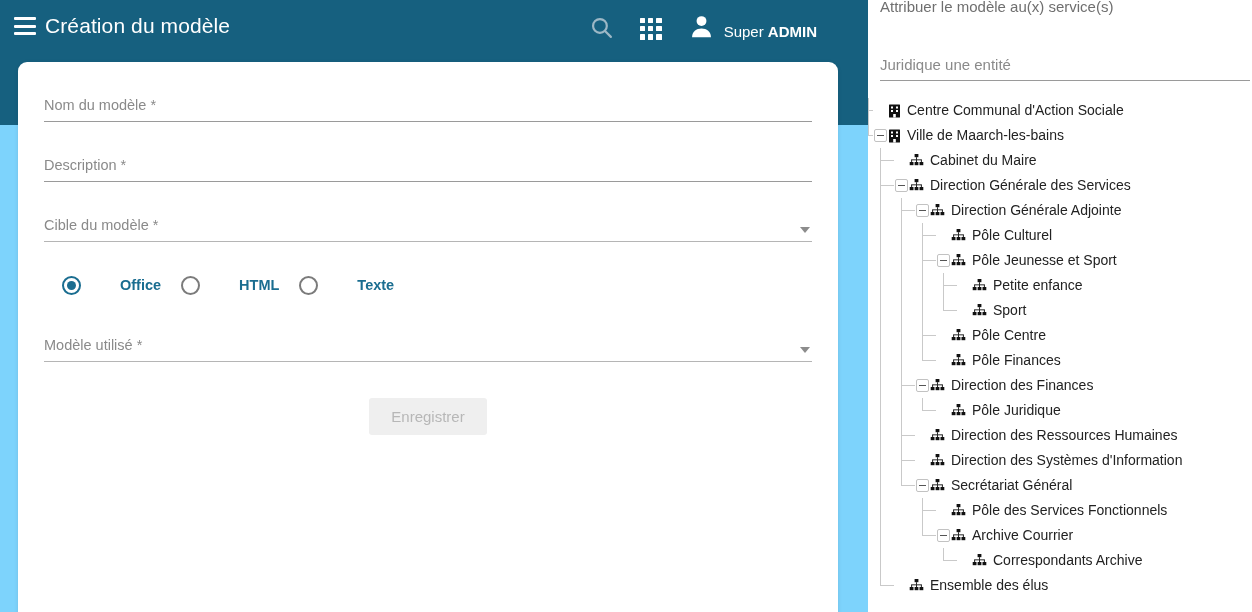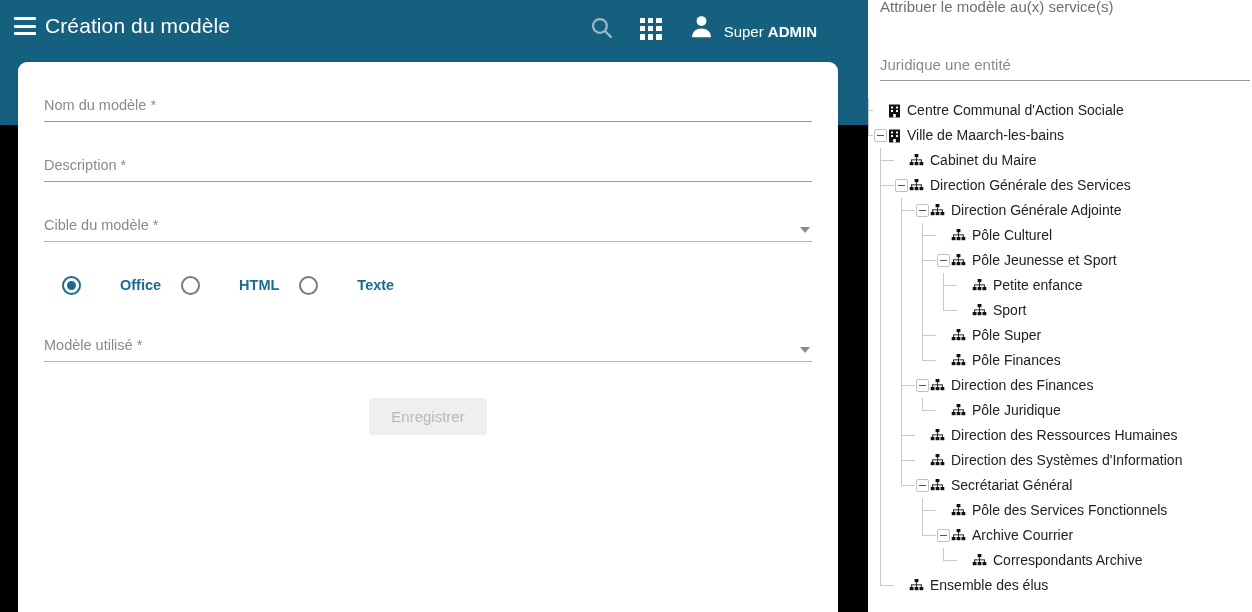--- a/index.html
+++ b/index.html
@@ -20,21 +20,21 @@
     height: 612px;
     overflow: hidden;
   }
 
   
   .main-area {
     position: absolute;
     left: 0; top: 0;
     width: 868px;
     height: 612px;
-    background: #000000;
+    background: #7dd3fc;
     overflow: hidden;
   }
   .topbar {
     position: absolute;
     left: 0; top: 0;
     width: 868px;
     height: 125px;
     background: #16607f;
   }
   .topbar-inner {
@@ -534,21 +534,21 @@
               <rect x="7.1" y="3.2" width="0.9" height="2.6"></rect>
               <rect x="2.2" y="5.4" width="10.6" height="0.9"></rect>
               <rect x="2.2" y="5.8" width="0.9" height="2.2"></rect>
               <rect x="7.1" y="5.8" width="0.9" height="2.2"></rect>
               <rect x="11.9" y="5.8" width="0.9" height="2.2"></rect>
               <rect x="0.7" y="8" width="3.8" height="3.2"></rect>
               <rect x="5.6" y="8" width="3.8" height="3.2"></rect>
               <rect x="10.5" y="8" width="3.8" height="3.2"></rect>
             </svg>
           </span>
-          <span class="tlabel">Pôle Super</span>
+          <span class="tlabel">Pôle Centre</span>
         </div>
         <div class="tnode">
           <div class="guide" style="left: 54px; top: 12px; width: 14px; height: 1px;"></div>
           <span class="tw-icon" style="margin-left: 83px;">
             <svg width="15" height="13" viewBox="0 0 15 13" fill="#111">
               <rect x="5.6" y="0" width="3.8" height="3.2"></rect>
               <rect x="7.1" y="3.2" width="0.9" height="2.6"></rect>
               <rect x="2.2" y="5.4" width="10.6" height="0.9"></rect>
               <rect x="2.2" y="5.8" width="0.9" height="2.2"></rect>
               <rect x="7.1" y="5.8" width="0.9" height="2.2"></rect>

